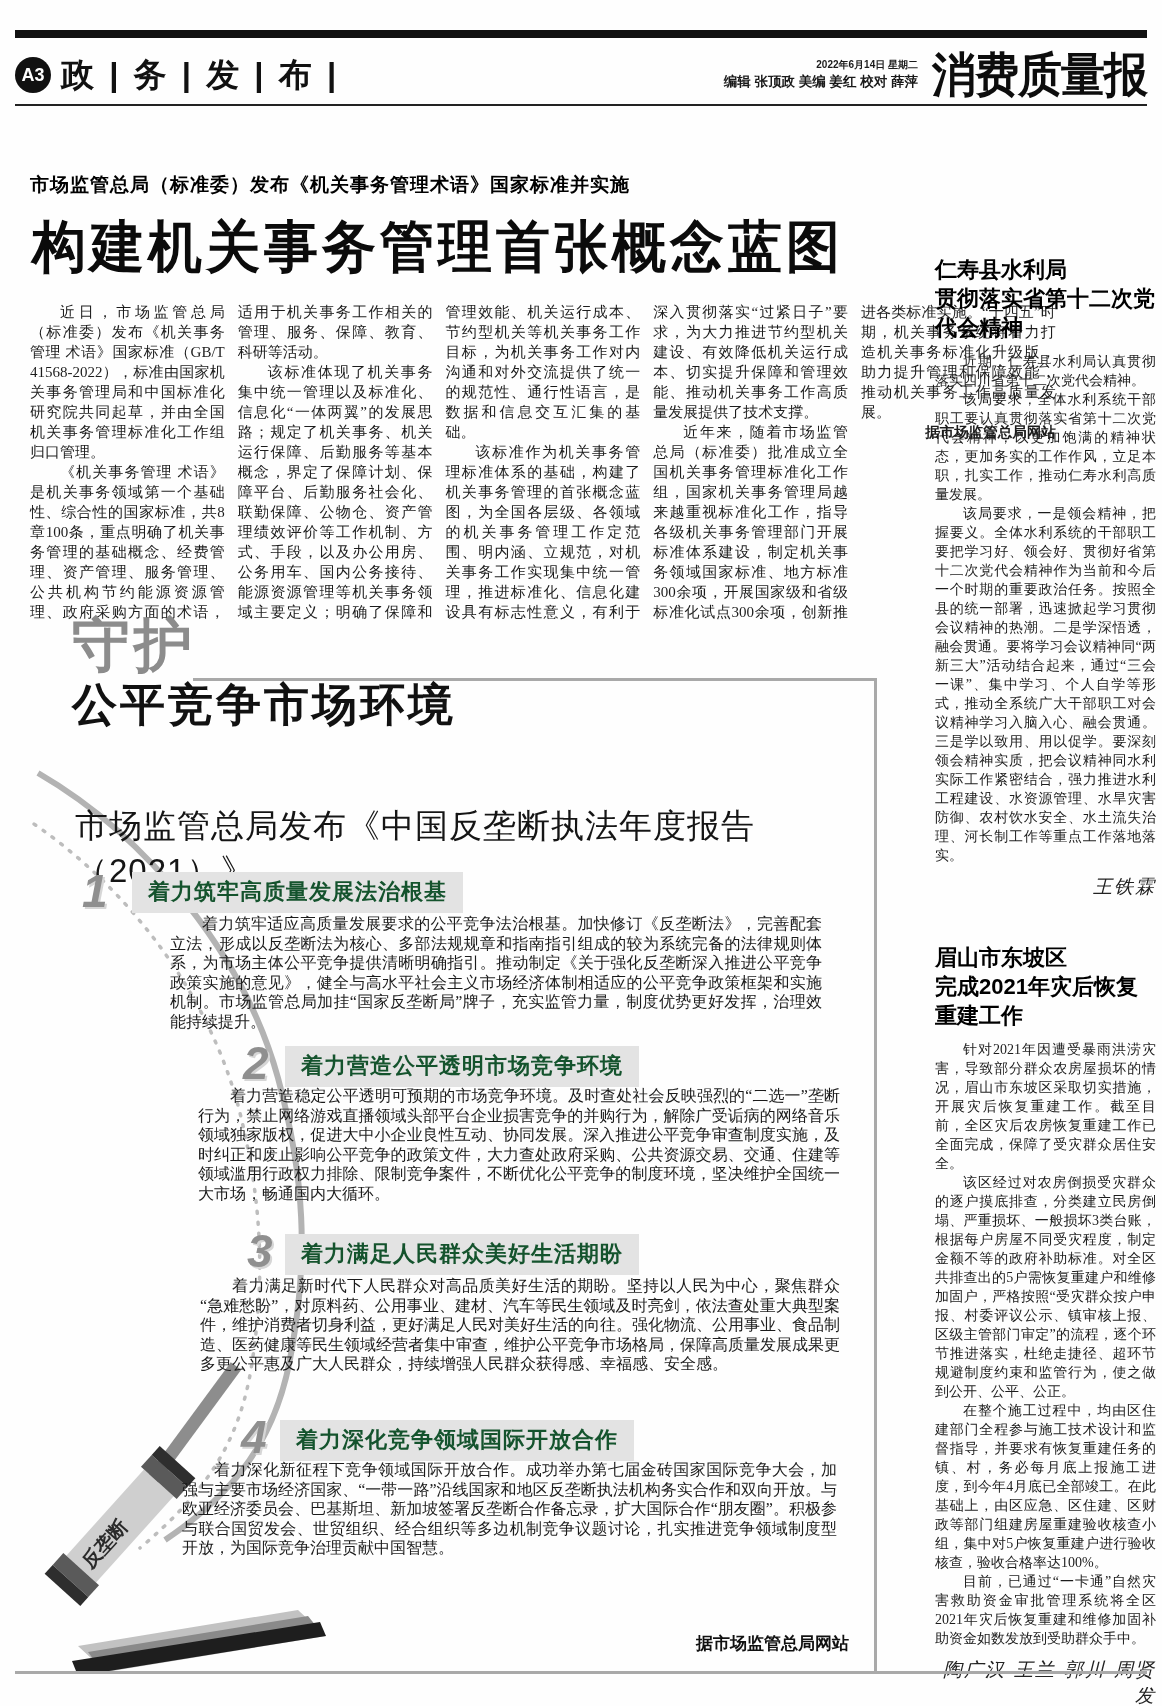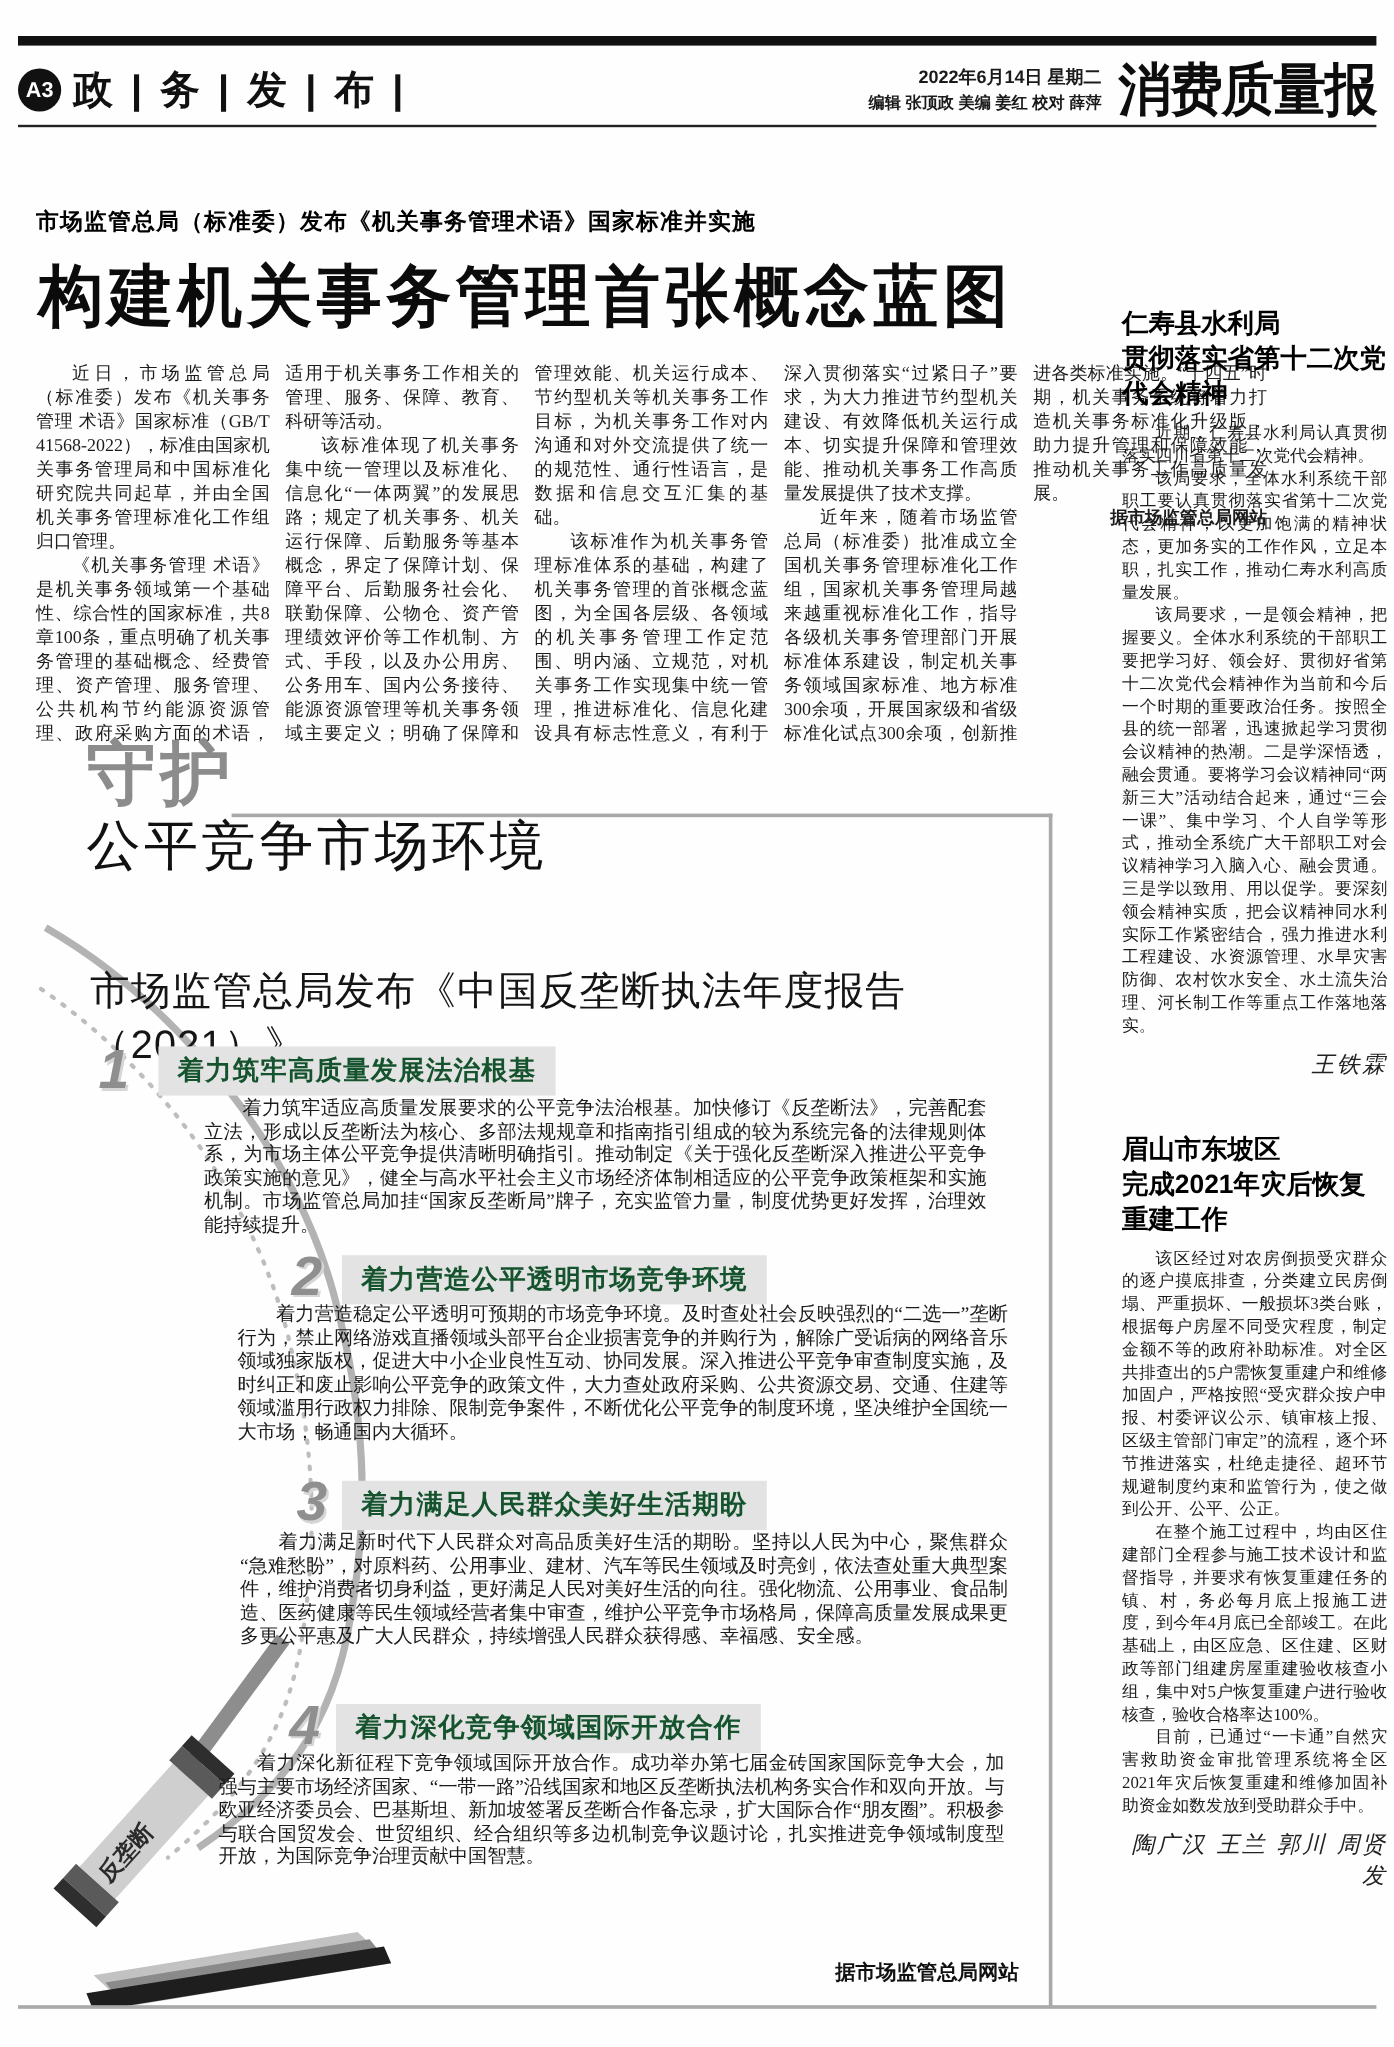--- a/index.html
+++ b/index.html
@@ -8,21 +8,21 @@
   
   .top-rule{position:absolute;left:15px;right:15px;top:30px;height:8px;background:#111;}
   .header{position:absolute;left:15px;right:15px;top:48px;height:54px;display:flex;
           justify-content:space-between;align-items:center;}
   .brand{display:flex;align-items:center;gap:10px;}
   .badge{width:36px;height:36px;border-radius:50%;background:#111;color:#fff;
          font-weight:900;font-size:18px;display:flex;align-items:center;justify-content:center;}
   .section-title{font-size:33px;font-weight:700;letter-spacing:3px;color:#111;}
   .masthead-wrap{display:flex;align-items:center;gap:14px;}
   .issue-info{text-align:right;font-weight:700;line-height:1.5;}
-  .issue-info .date{font-size:15px;}
+  .issue-info .date{font-size:10px;}
   .issue-info .staff{font-size:13.5px;}
   .masthead{font-size:44px;font-weight:900;letter-spacing:-1px;color:#0d0d0d;
             font-family:"Liberation Sans",sans-serif;transform:scaleY(1.08);}
   .header-rule{position:absolute;left:15px;right:15px;top:104px;height:2px;background:#222;}
   
   .kicker{position:absolute;left:30px;top:172px;width:820px;font-size:19px;font-weight:700;
           letter-spacing:1px;color:#000000;font-family:Liberation Mono, monospace;}
   .headline{position:absolute;left:32px;top:210px;width:820px;font-size:54px;font-weight:900;
             letter-spacing:4px;color:#0b0b0b;transform:scaleY(1.04);transform-origin:left top;}
   .lead-body{position:absolute;left:30px;top:302px;width:818px;height:336px;
@@ -32,21 +32,21 @@
   .lead-body p{margin:0;text-indent:2em;}
   .lead-credit{margin:0;text-align:right;font-family:"Liberation Sans",sans-serif;
                font-weight:700;font-size:14.5px;text-indent:0;}
   
   .feature{position:absolute;left:30px;top:678px;width:847px;height:995px;}
   .f-border-top{position:absolute;left:163px;right:0;top:0;height:3px;background:#a9a9a9;}
   .f-border-right{position:absolute;right:0;top:0;bottom:0;width:3px;background:#a9a9a9;}
   .f-overlay{position:absolute;left:0;top:-70px;width:847px;height:1065px;pointer-events:none;}
   .f-title{position:absolute;left:42px;top:-62px;line-height:1;}
   .f-title .t1{font-size:58px;font-weight:900;color:#8c8c8c;letter-spacing:4px;}
-  .f-title .t2{font-size:45px;font-weight:400;color:#111;letter-spacing:3px;margin-top:8px;}
+  .f-title .t2{font-size:45px;font-weight:700;color:#111;letter-spacing:3px;margin-top:8px;}
   .f-subtitle{position:absolute;left:45px;top:126px;font-size:33px;font-weight:400;
               letter-spacing:1px;color:#151515;}
   .f-num{position:absolute;font-style:italic;font-weight:900;font-size:46px;color:#8f8f8f;
          text-shadow:2px 2px 0 #d6d6d6;}
   .f-num::before{content:"";position:absolute;left:-12px;top:2px;width:48px;height:48px;
                  border-radius:50%;background:#dcdcdc;z-index:-1;}
   .f-h{position:absolute;background:#e3e3e3;padding:5px 16px 6px;font-weight:700;
        font-size:22px;color:#14532d;letter-spacing:1px;white-space:nowrap;}
   .f-b{position:absolute;font-family:"Liberation Serif",serif;font-size:16px;line-height:19.5px;
        text-align:justify;text-indent:2em;color:#1b1b1b;}
@@ -159,20 +159,21 @@
     </div>
     <div class="sb-byline">王铁霖</div>
   </div>
 
   <div class="sidebar-article sb-a2">
     <h3 class="sb-title">
       <span>眉山市东坡区</span><br>
       <span>完成2021年灾后恢复重建工作</span>
     </h3>
     <div class="sb-body">
+      <p>针对2021年因遭受暴雨洪涝灾害，导致部分群众农房屋损坏的情况，眉山市东坡区采取切实措施，开展灾后恢复重建工作。截至目前，全区灾后农房恢复重建工作已全面完成，保障了受灾群众居住安全。</p>
       <p>该区经过对农房倒损受灾群众的逐户摸底排查，分类建立民房倒塌、严重损坏、一般损坏3类台账，根据每户房屋不同受灾程度，制定金额不等的政府补助标准。对全区共排查出的5户需恢复重建户和维修加固户，严格按照“受灾群众按户申报、村委评议公示、镇审核上报、区级主管部门审定”的流程，逐个环节推进落实，杜绝走捷径、超环节规避制度约束和监管行为，使之做到公开、公平、公正。</p>
       <p>在整个施工过程中，均由区住建部门全程参与施工技术设计和监督指导，并要求有恢复重建任务的镇、村，务必每月底上报施工进度，到今年4月底已全部竣工。在此基础上，由区应急、区住建、区财政等部门组建房屋重建验收核查小组，集中对5户恢复重建户进行验收核查，验收合格率达100%。</p>
       <p>目前，已通过“一卡通”自然灾害救助资金审批管理系统将全区2021年灾后恢复重建和维修加固补助资金如数发放到受助群众手中。</p>
     </div>
     <div class="sb-byline">陶广汉 王兰 郭川 周贤发</div>
   </div>
 
   <div class="bottom-rule"></div>
 </div>
 

